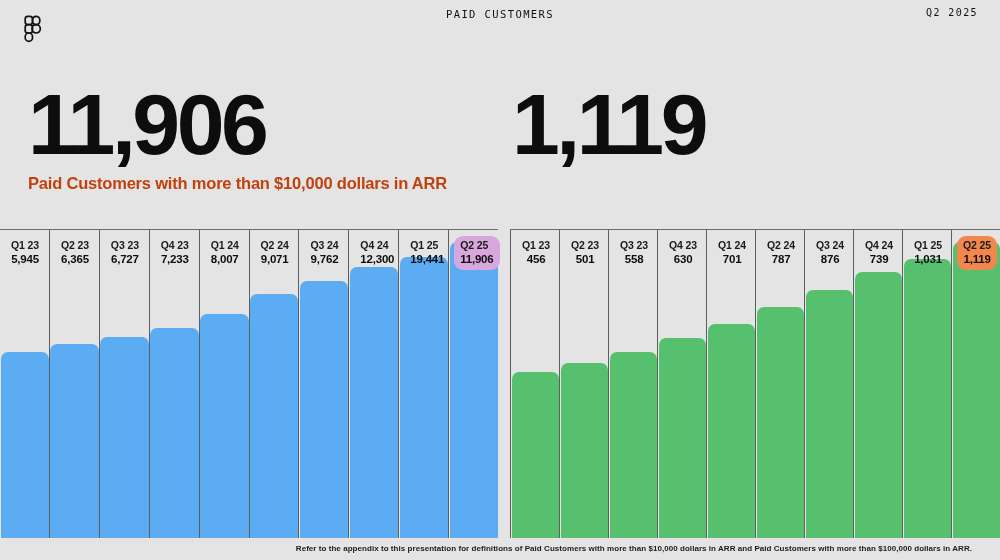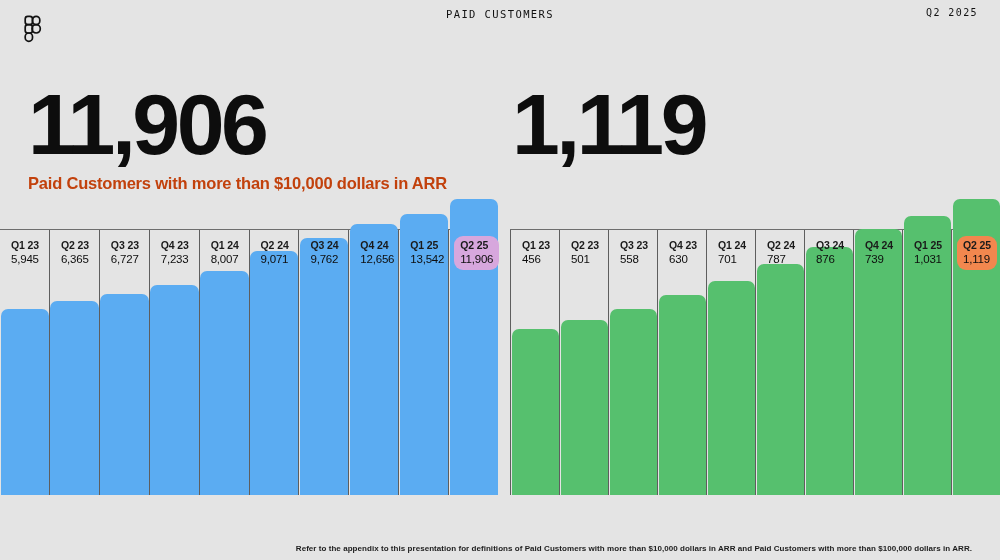--- a/index.html
+++ b/index.html
@@ -76,21 +76,21 @@
     letter-spacing: -0.2px;
     color: #c2410c;
     margin-top: 4px;
     white-space: nowrap;
   }
 
   
   .chart-panel {
     position: absolute;
     top: 229px;
-    height: 266px;
+    height: 309px;
     border-top: 1.5px solid #6d6d6d;
     box-sizing: border-box;
   }
   #chart-left  { left: 0px;   width: 498px; }
   #chart-right { left: 510px; width: 490px; }
 
   .cols {
     position: relative;
     width: 100%;
     height: 100%;
@@ -118,25 +118,26 @@
   .col-period {
     font-size: 10.5px;
     font-weight: 600;
     letter-spacing: -0.1px;
     color: #1a1a1a;
     line-height: 13px;
     white-space: nowrap;
   }
   .col-value {
     font-size: 11.5px;
-    font-weight: 400;
+    font-weight: 700;
     letter-spacing: -0.2px;
     color: #0d0d0d;
     line-height: 14px;
     white-space: nowrap;
+    text-align: center;
   }
   .col-head.hl-purple { background: #d7a7dd; }
   .col-head.hl-orange { background: #f2874e; }
 
   .bar {
     position: absolute;
     left: 0.5px;
     right: 0;
     bottom: 0;
     border-radius: 7px 7px 0 0;
@@ -233,28 +234,28 @@
         <div class="bar" style="background: rgb(91, 172, 242); height: 256.745px;"></div>
         <div class="col-head">
           <div class="col-period">Q3 24</div>
           <div class="col-value">9,762</div>
         </div>
       </div>
       <div class="col">
         <div class="bar" style="background: rgb(91, 172, 242); height: 270.646px;"></div>
         <div class="col-head">
           <div class="col-period">Q4 24</div>
-          <div class="col-value">12,656</div>
+          <div class="col-value">12,300</div>
         </div>
       </div>
       <div class="col">
         <div class="bar" style="background: rgb(91, 172, 242); height: 281.51px;"></div>
         <div class="col-head">
           <div class="col-period">Q1 25</div>
-          <div class="col-value">13,542</div>
+          <div class="col-value">19,441</div>
         </div>
       </div>
       <div class="col">
         <div class="bar" style="background: rgb(91, 172, 242); height: 296.222px;"></div>
         <div class="col-head hl-purple">
           <div class="col-period">Q2 25</div>
           <div class="col-value">11,906</div>
         </div>
       </div>
     </div>

